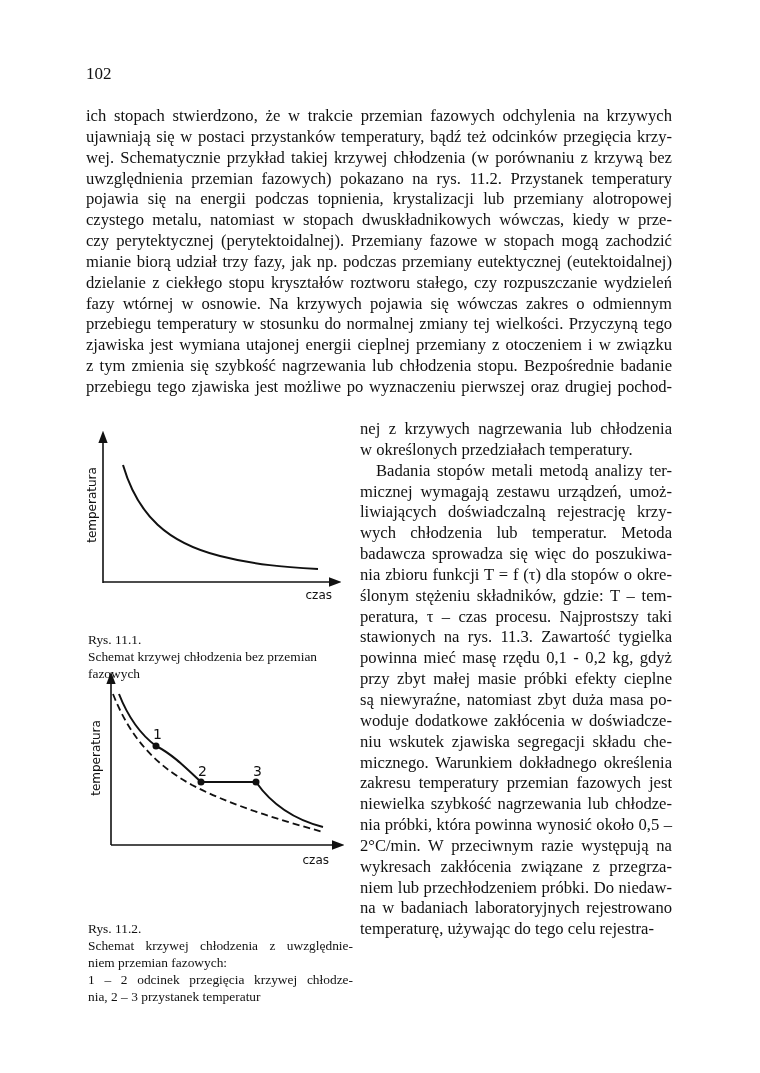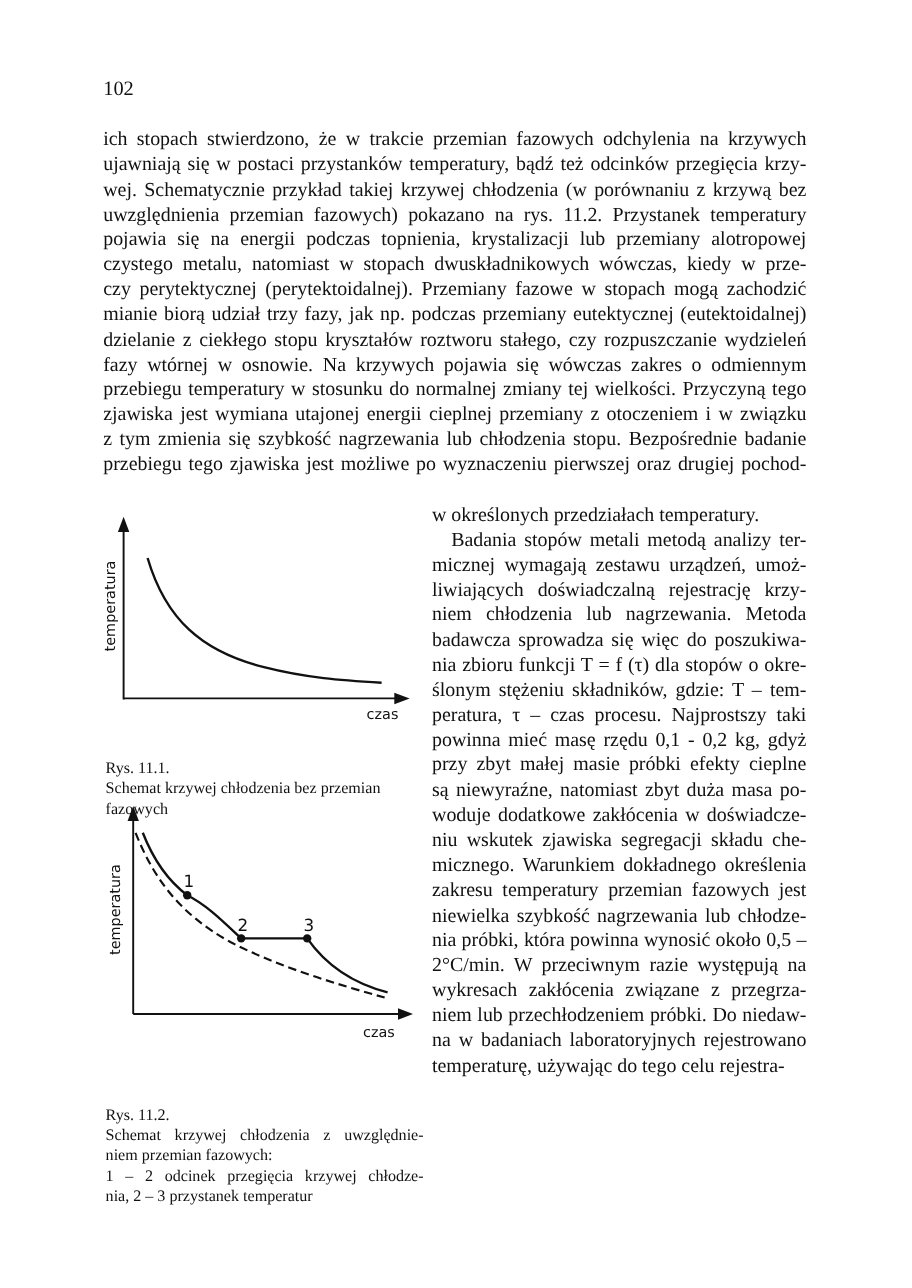--- a/index.html
+++ b/index.html
@@ -38,29 +38,31 @@
   <span class="line">mianie biorą udział trzy fazy, jak np. podczas przemiany eutektycznej (eutektoidalnej)</span>
   <span class="line">dzielanie z ciekłego stopu kryształów roztworu stałego, czy rozpuszczanie wydzieleń</span>
   <span class="line">fazy wtórnej w osnowie. Na krzywych pojawia się wówczas zakres o odmiennym</span>
   <span class="line">przebiegu temperatury w stosunku do normalnej zmiany tej wielkości. Przyczyną tego</span>
   <span class="line">zjawiska jest wymiana utajonej energii cieplnej przemiany z otoczeniem i w związku</span>
   <span class="line">z tym zmienia się szybkość nagrzewania lub chłodzenia stopu. Bezpośrednie badanie</span>
   <span class="line">przebiegu tego zjawiska jest możliwe po wyznaczeniu pierwszej oraz drugiej pochod-</span>
 </div>
 
 <div class="right-col">
+  <span class="line">nej z krzywych nagrzewania lub chłodzenia</span>
   <span class="line last">w określonych przedziałach temperatury.</span>
   <span class="line indent">Badania stopów metali metodą analizy ter-</span>
   <span class="line">micznej wymagają zestawu urządzeń, umoż-</span>
   <span class="line">liwiających doświadczalną rejestrację krzy-</span>
-  <span class="line">niem chłodzenia lub nagrzewania. Metoda</span>
+  <span class="line">wych chłodzenia lub temperatur. Metoda</span>
   <span class="line">badawcza sprowadza się więc do poszukiwa-</span>
   <span class="line">nia zbioru funkcji T = f (τ) dla stopów o okre-</span>
   <span class="line">ślonym stężeniu składników, gdzie: T – tem-</span>
   <span class="line">peratura, τ – czas procesu. Najprostszy taki</span>
+  <span class="line">stawionych na rys. 11.3. Zawartość tygielka</span>
   <span class="line">powinna mieć masę rzędu 0,1 - 0,2 kg, gdyż</span>
   <span class="line">przy zbyt małej masie próbki efekty cieplne</span>
   <span class="line">są niewyraźne, natomiast zbyt duża masa po-</span>
   <span class="line">woduje dodatkowe zakłócenia w doświadcze-</span>
   <span class="line">niu wskutek zjawiska segregacji składu che-</span>
   <span class="line">micznego. Warunkiem dokładnego określenia</span>
   <span class="line">zakresu temperatury przemian fazowych jest</span>
   <span class="line">niewielka szybkość nagrzewania lub chłodze-</span>
   <span class="line">nia próbki, która powinna wynosić około 0,5 –</span>
   <span class="line">2°C/min. W przeciwnym razie występują na</span>

